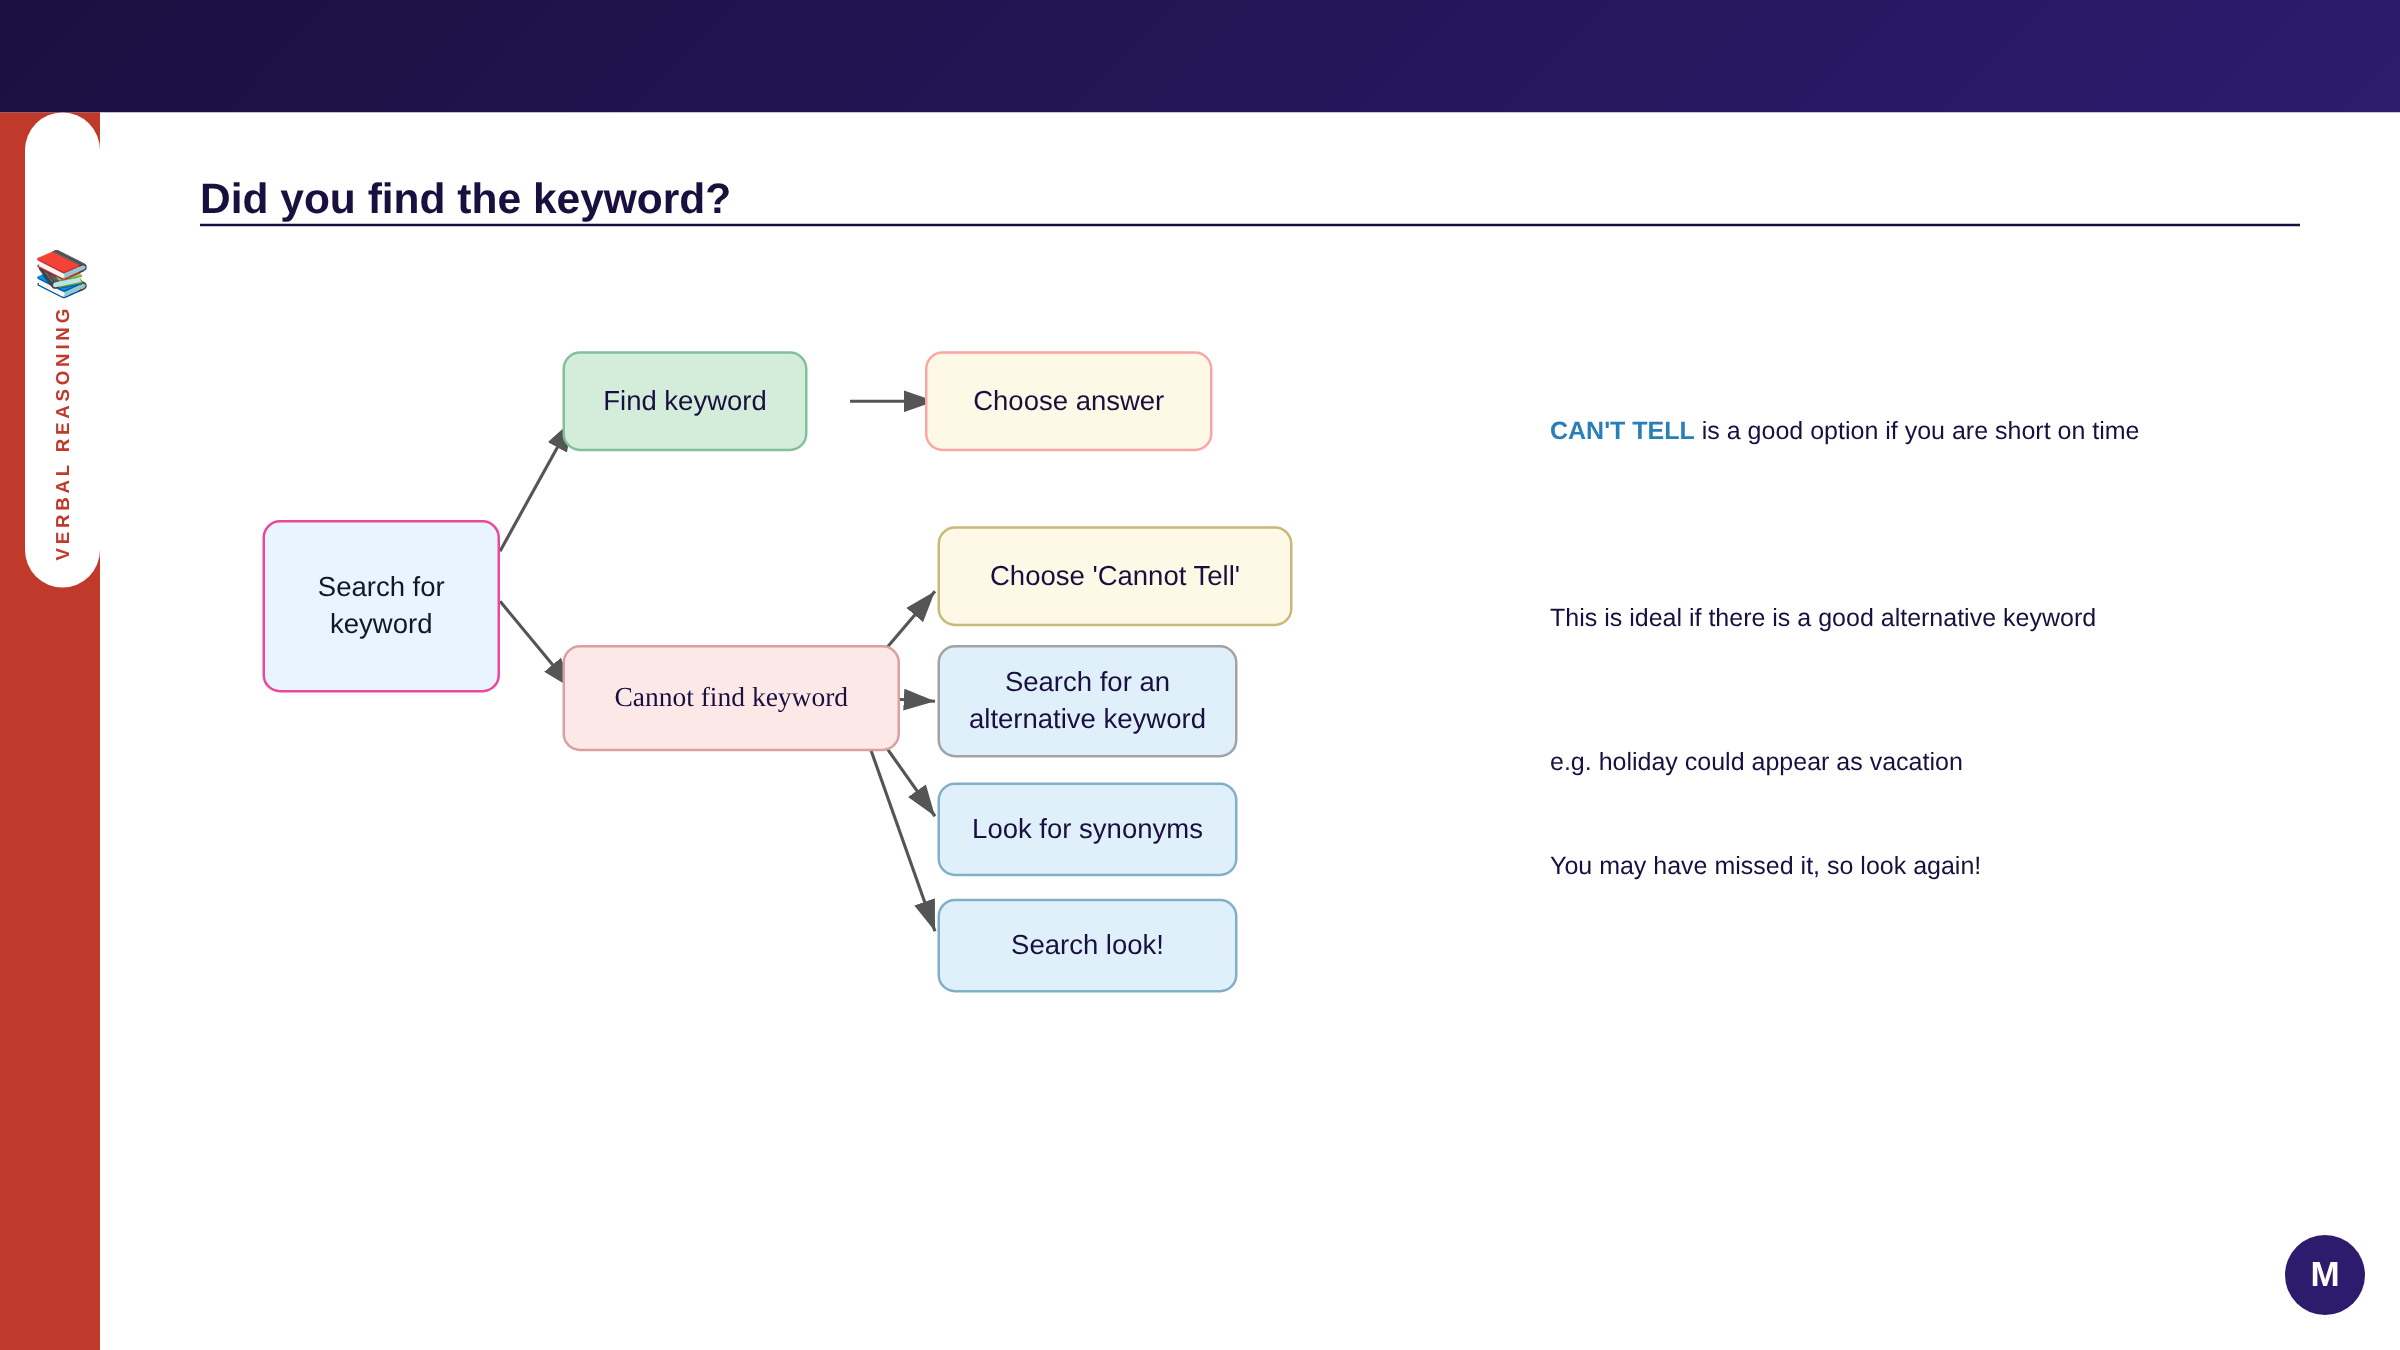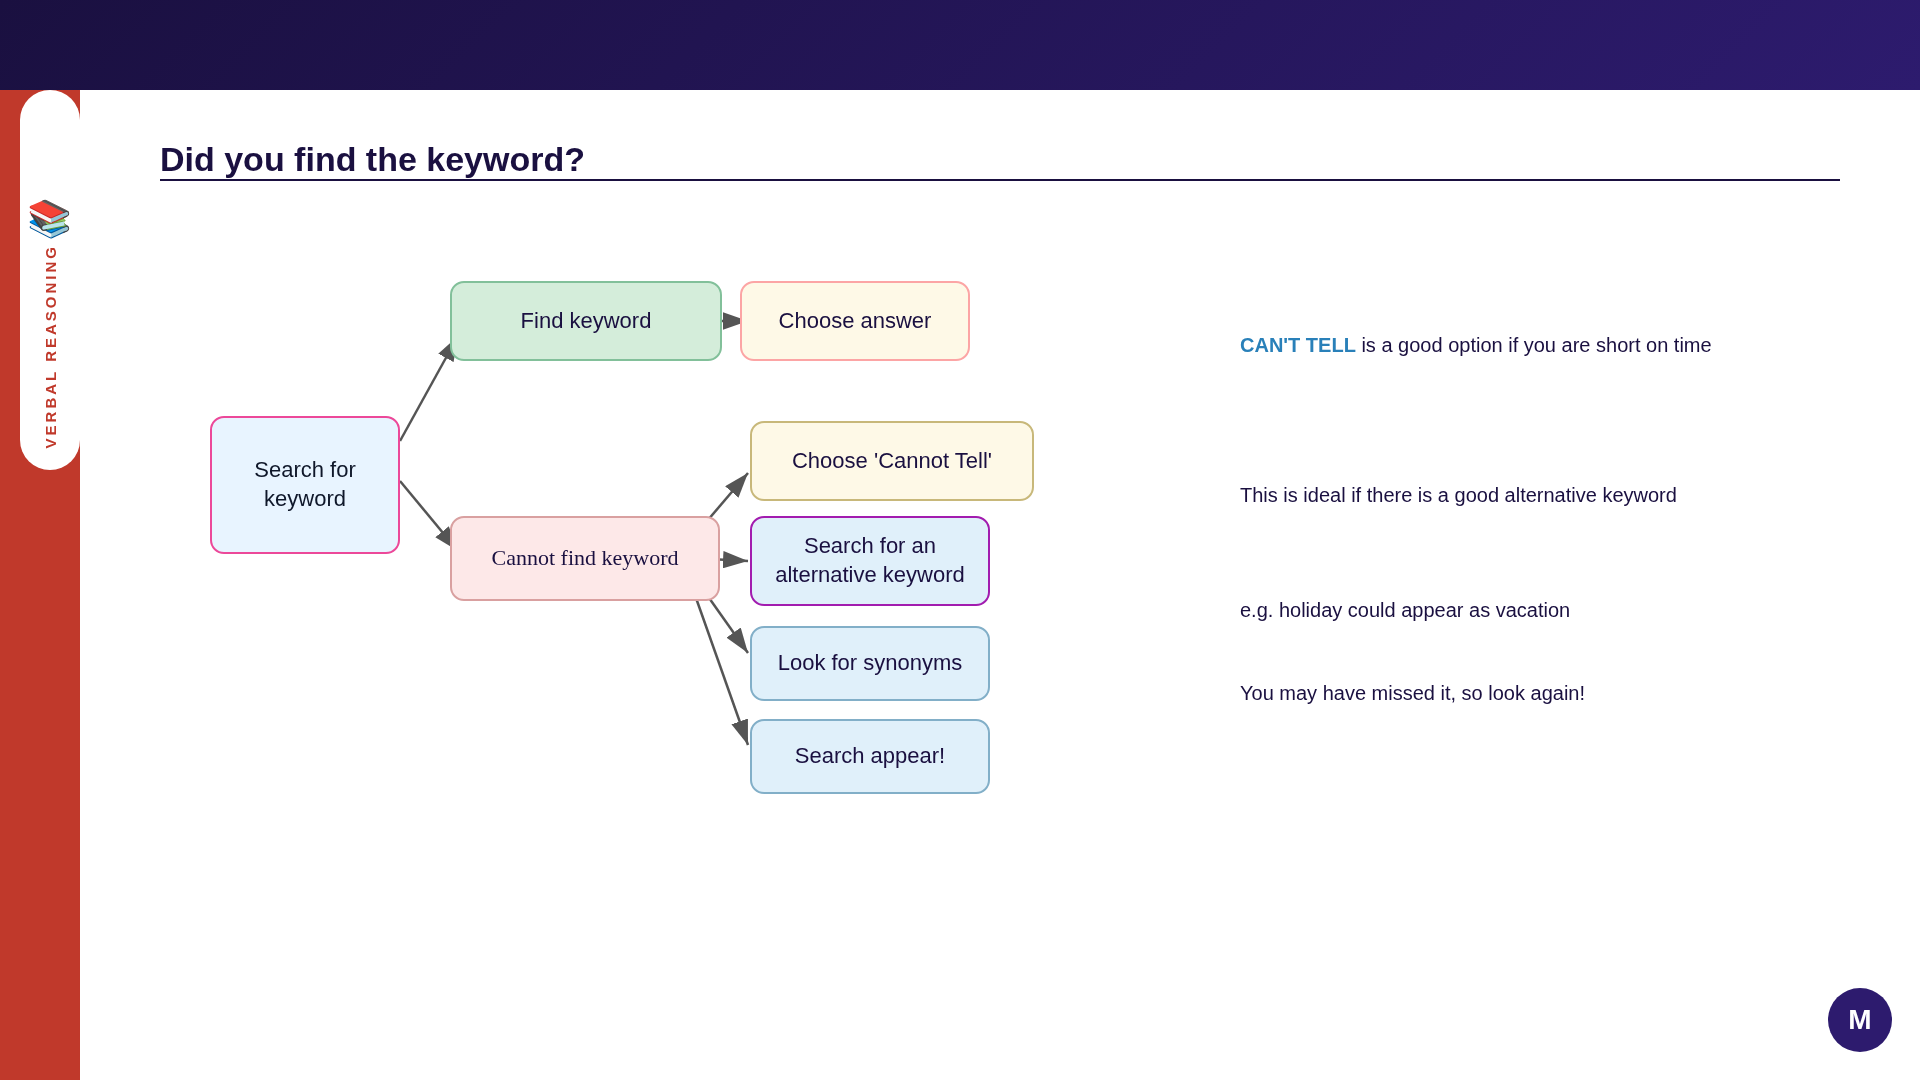--- a/index.html
+++ b/index.html
@@ -136,21 +136,21 @@
       top: 195px;
       width: 190px;
       height: 138px;
       background: #e8f4ff;
       border: 2px solid #ec4899;
       color: #0f172a;
     }
     .node-find {
       left: 270px;
       top: 60px;
-      width: 272px;
+      width: 196px;
       height: 80px;
       background: #d4edda;
       border: 2px solid #82c09a;
       color: #1a1040;
     }
     .node-choose-answer {
       left: 560px;
       top: 60px;
       width: 230px;
       height: 80px;
@@ -176,21 +176,21 @@
       background: #fef9e7;
       border: 2px solid #c8b87a;
       color: #1a1040;
     }
     .node-alternative {
       left: 570px;
       top: 295px;
       width: 240px;
       height: 90px;
       background: #e0f0fa;
-      border: 2px solid #a21caf;
+      border: 2px solid #a3a3a3;
       color: #1a1040;
     }
     .node-synonyms {
       left: 570px;
       top: 405px;
       width: 240px;
       height: 75px;
       background: #e0f0fa;
       border: 2px solid #82afc8;
       color: #1a1040;
@@ -310,21 +310,21 @@
     <div class="node node-cannot-tell">
       <span>Choose 'Cannot Tell'</span>
     </div>
     <div class="node node-alternative">
       <span>Search for an alternative keyword</span>
     </div>
     <div class="node node-synonyms">
       <span>Look for synonyms</span>
     </div>
     <div class="node node-search-again">
-      <span>Search appear!</span>
+      <span>Search look!</span>
     </div>
   </div>
 
   <div id="annotations">
     <div class="annotation ann-1">
       <span class="cant-tell">CAN'T TELL</span><span> is a good option if you are short on time</span>
     </div>
     <div class="annotation ann-2">This is ideal if there is a good alternative keyword</div>
     <div class="annotation ann-3">e.g. holiday could appear as vacation</div>
     <div class="annotation ann-4">You may have missed it, so look again!</div>

